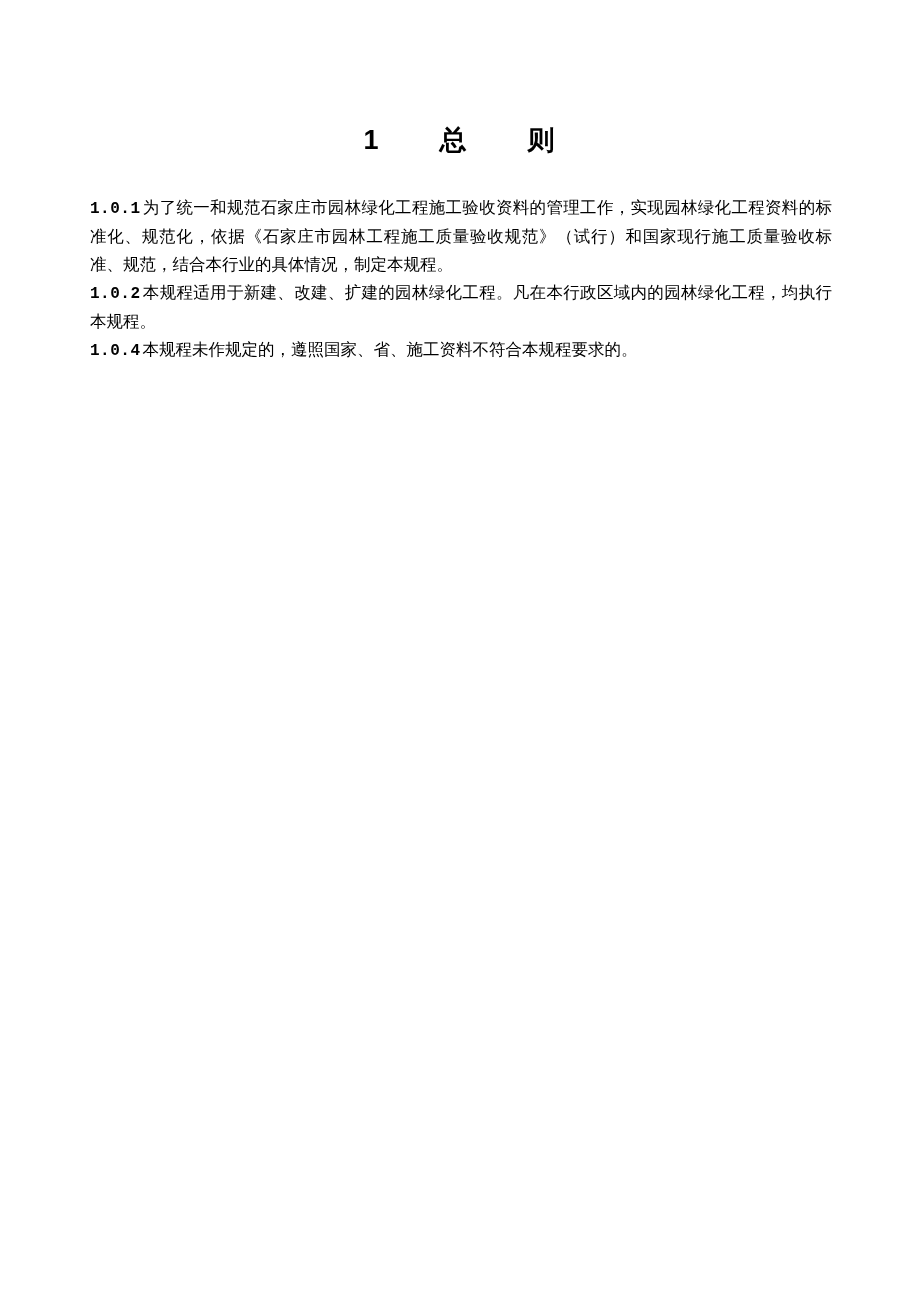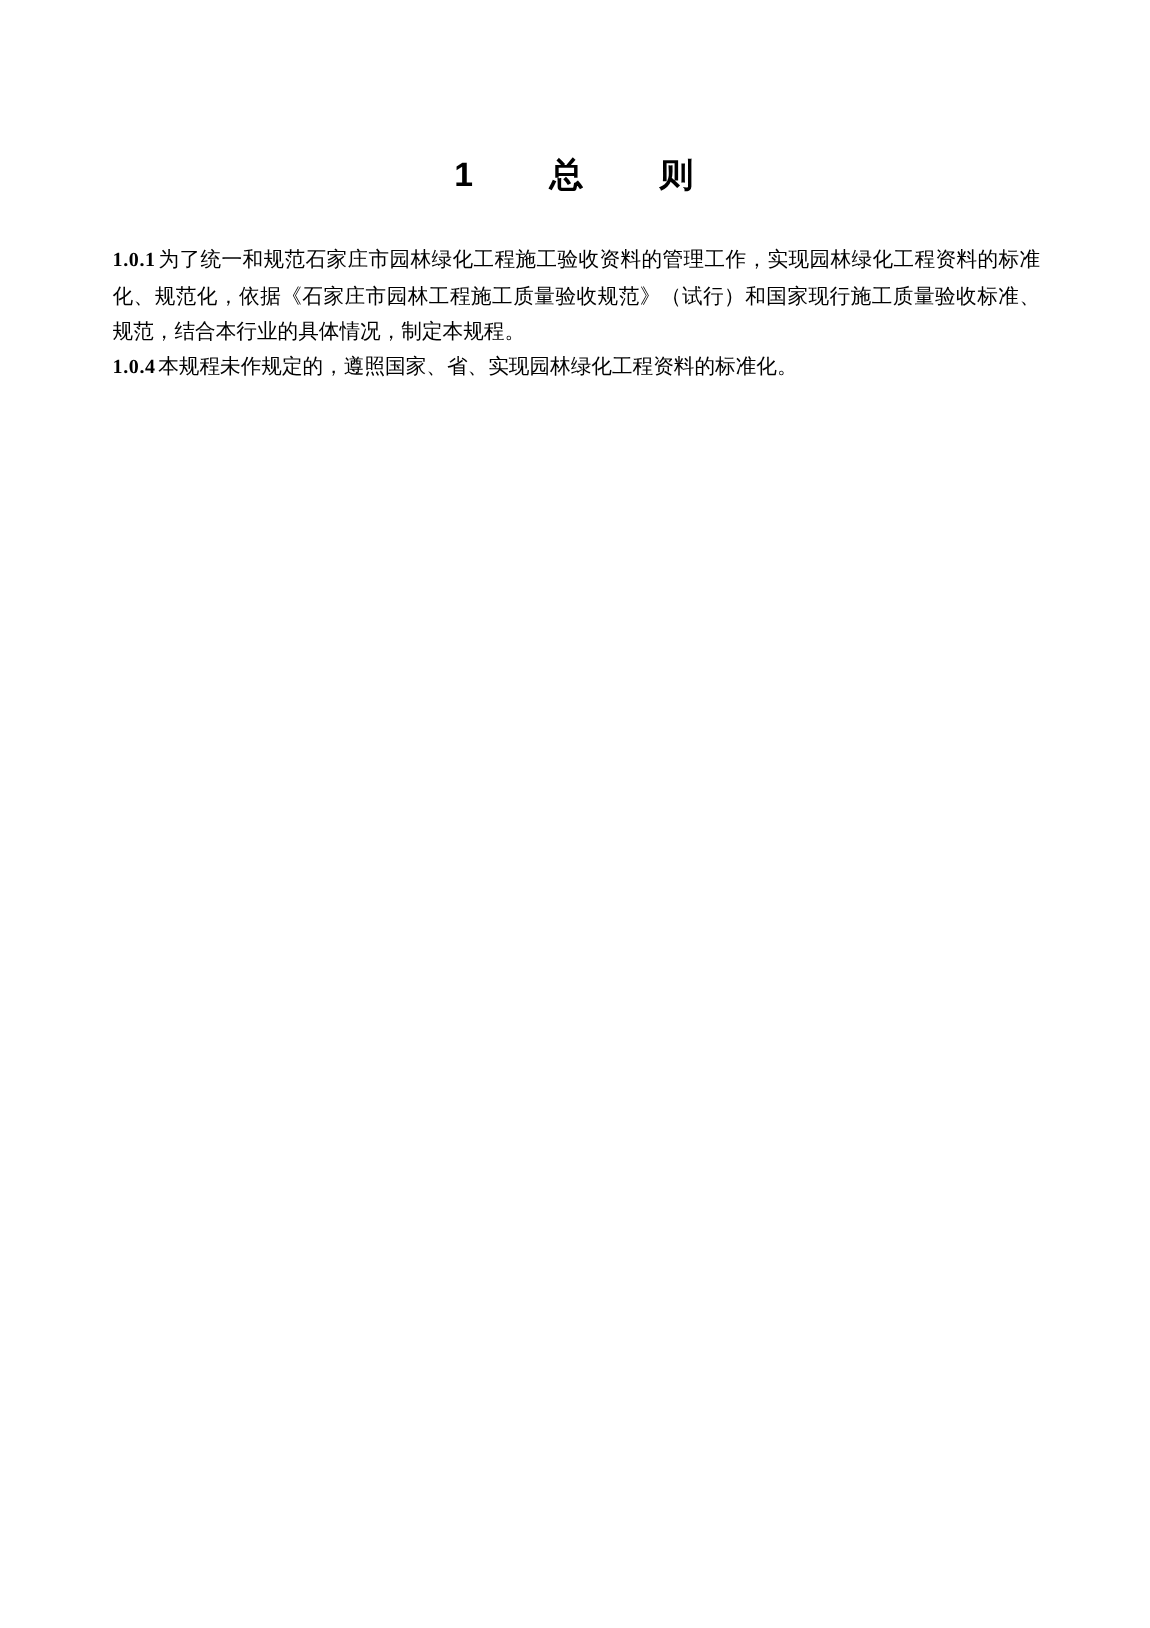--- a/index.html
+++ b/index.html
@@ -53,21 +53,21 @@
     margin: 0 0 0 0;
     text-indent: 0;
   }
   .para + .para {
     margin-top: 0;
   }
   .spacer-para {
     margin-top: 24px;
   }
   .num {
-    font-family: Liberation Serif, serif;
+    font-family: Liberation Mono, monospace;
     font-weight: bold;
     font-size: 16px;
     letter-spacing: 0.5px;
     margin-right: 2px;
   }
 </style>
 </head>
 <body>
 
 <div class="page">
@@ -79,21 +79,24 @@
     <span class="gap"></span>
     <span>则</span>
   </div>
 
   <div class="body-block">
 
     <p class="para">
       <span class="num">1.0.1</span><span>为了统一和规范石家庄市园林绿化工程施工验收资料的管理工作，实现园林绿化工程资料的标准化、规范化，依据《石家庄市园林工程施工质量验收规范》（试行）和国家现行施工质量验收标准、规范，结合本行业的具体情况，制定本规程。</span>
     </p>
 
+    <p class="para">
+      <span class="num">1.0.2</span><span>本规程适用于新建、改建、扩建的园林绿化工程。凡在本行政区域内的园林绿化工程，均执行本规程。</span>
+    </p>
 
 
     <p class="para">
-      <span class="num">1.0.4</span><span>本规程未作规定的，遵照国家、省、实现园林绿化工程资料的标准化。</span>
+      <span class="num">1.0.4</span><span>本规程未作规定的，遵照国家、省、施工资料不符合本规程要求的。</span>
     </p>
 
   </div>
 
 </div>
 
 </body></html>

